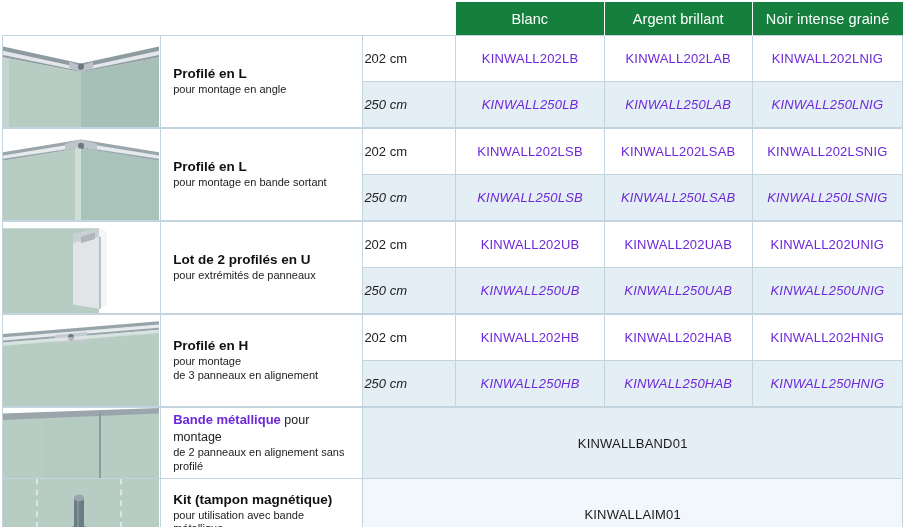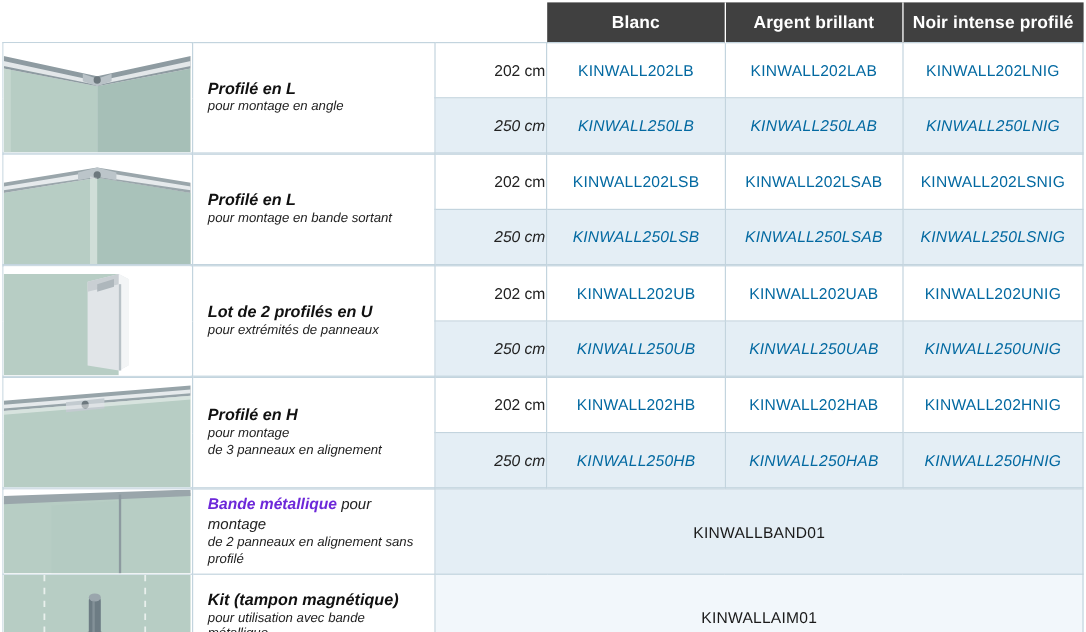--- a/index.html
+++ b/index.html
@@ -33,24 +33,24 @@
   col.c-blanc { width: 148px; }
   col.c-arg   { width: 148px; }
   col.c-noir  { width: 150px; }
 
   
   .hdr-blank {
     background: #ffffff;
     border: none;
   }
   th.hdr {
-    background: #404040;
+    background: #15803d;
     color: #ffffff;
     font-size: 14.5px;
-    font-weight: bold;
+    font-weight: normal;
     height: 31px;
     text-align: center;
     vertical-align: middle;
     border-left: 1px solid #ffffff;
     letter-spacing: .1px;
   }
   th.hdr:first-of-type { border-left: none; }
 
   
   td {
@@ -61,21 +61,20 @@
   td.img-cell {
     padding: 0;
     height: 35px;
     background: #ffffff;
     text-align: left;
   }
   td.desc-cell {
     padding: 4px 10px 4px 12px;
     background: #ffffff;
     line-height: 1.25;
-    font-style: italic;
   }
   .desc-title {
     font-weight: bold;
     font-size: 13.5px;
     color: #111;
     display: block;
   }
   .desc-sub {
     font-size: 11px;
     color: #222;
@@ -84,29 +83,29 @@
   .desc-inline-title {
     font-weight: bold;
     font-size: 13px;
     color: #6d28d9;
   }
   .desc-inline-sub {
     font-size: 12.5px;
     color: #222;
   }
   td.len-cell {
-    text-align: right;
+    text-align: left;
     font-size: 13px;
     color: #222;
     height: 43px;
   }
   td.code-cell {
     text-align: center;
     font-size: 13px;
-    color: #0369a1;
+    color: #6d28d9;
     letter-spacing: .2px;
   }
   tr.alt td.len-cell,
   tr.alt td.code-cell {
     background: #e4eef5;
     font-style: italic;
   }
   tr.plain td.len-cell,
   tr.plain td.code-cell {
     background: #ffffff;
@@ -163,21 +162,21 @@
         <col class="c-noir">
     </colgroup>
 
     <thead>
       <tr>
         <td class="hdr-blank"></td>
         <td class="hdr-blank"></td>
         <td class="hdr-blank"></td>
         <th class="hdr">Blanc</th>
         <th class="hdr">Argent brillant</th>
-        <th class="hdr">Noir intense profilé</th>
+        <th class="hdr">Noir intense grainé</th>
       </tr>
     </thead>
 
     <tbody>
 
       <tr class="plain">
         <td class="img-cell" rowspan="2">
           <div class="illus">
             <svg class="illus-svg" viewBox="0 0 156 86" preserveAspectRatio="none">
               <rect x="0" y="0" width="156" height="86" fill="#ffffff"></rect>

